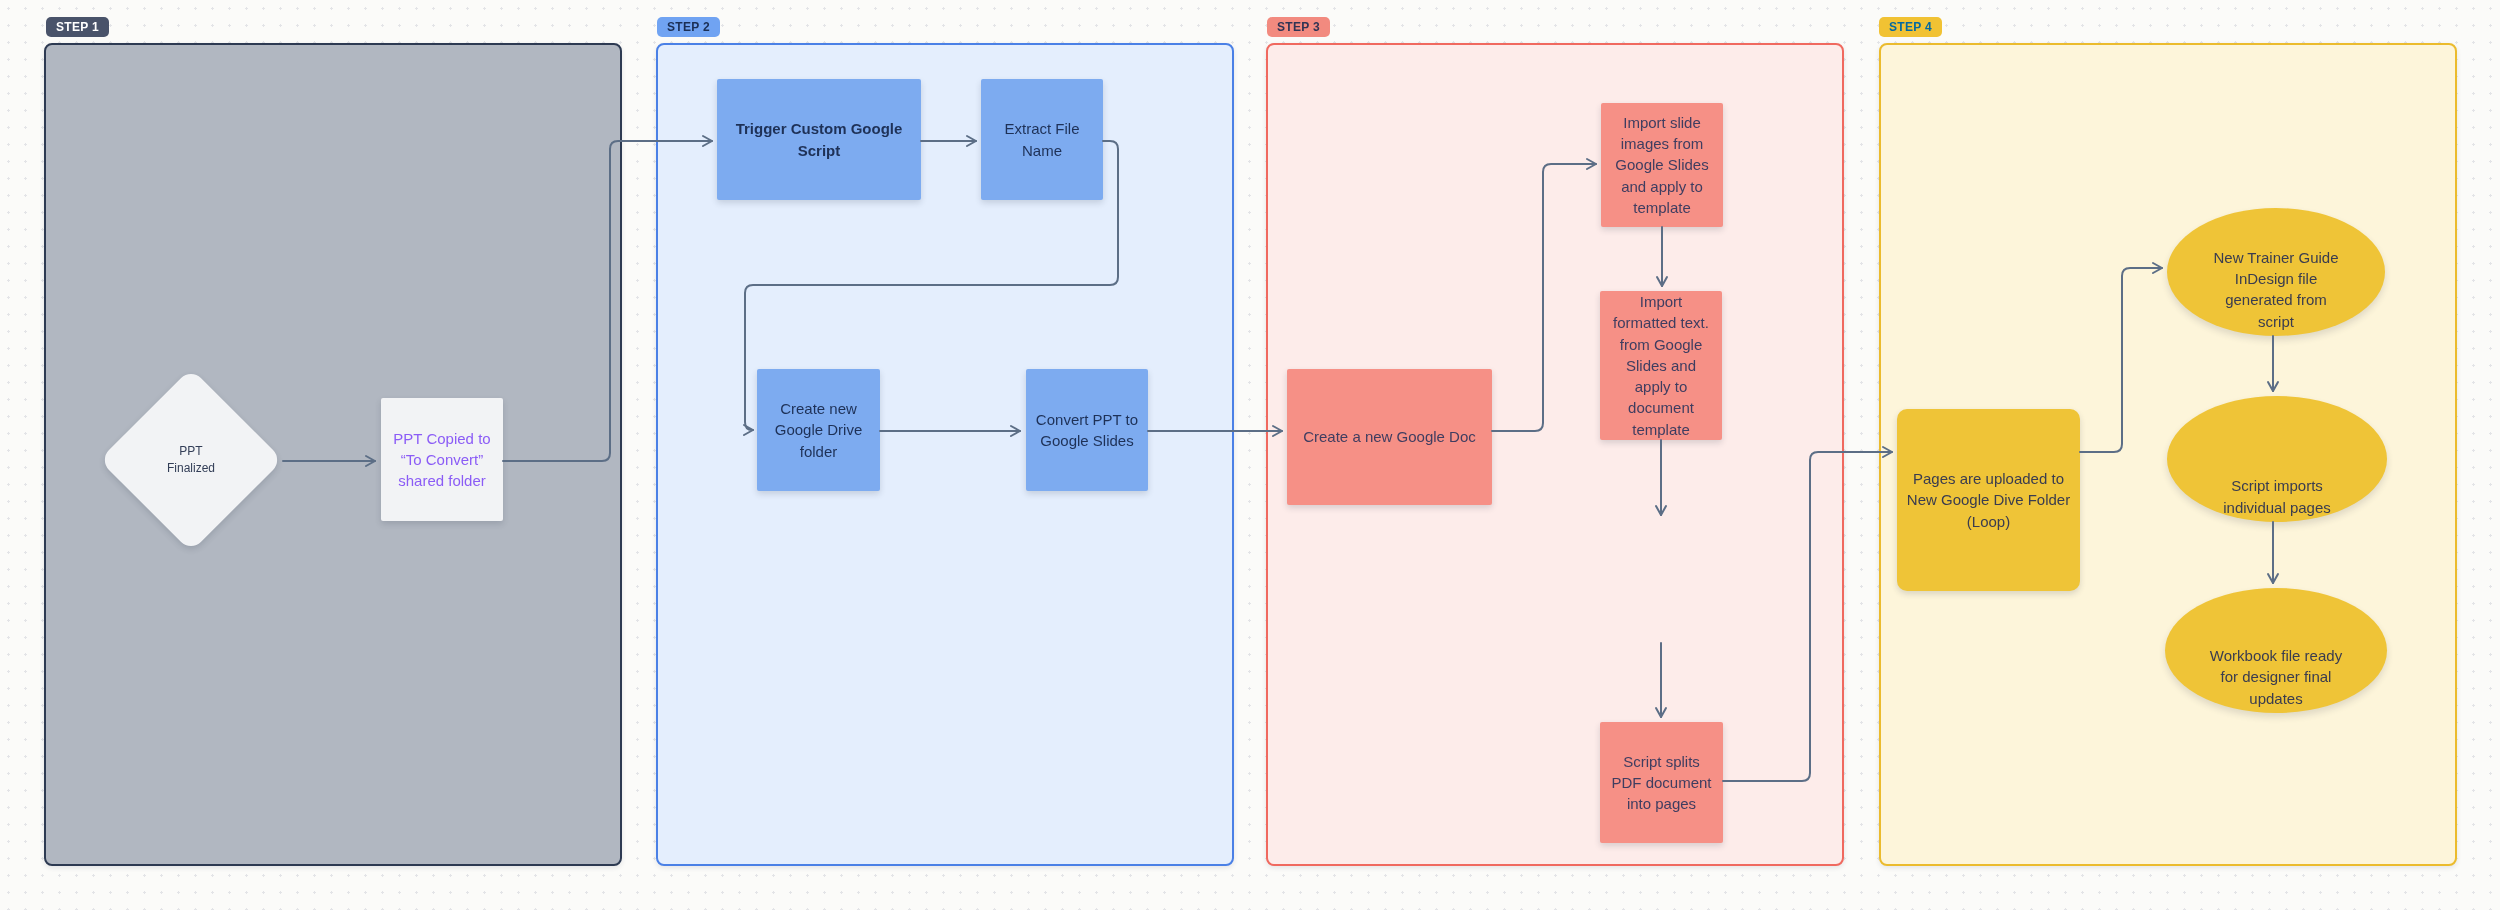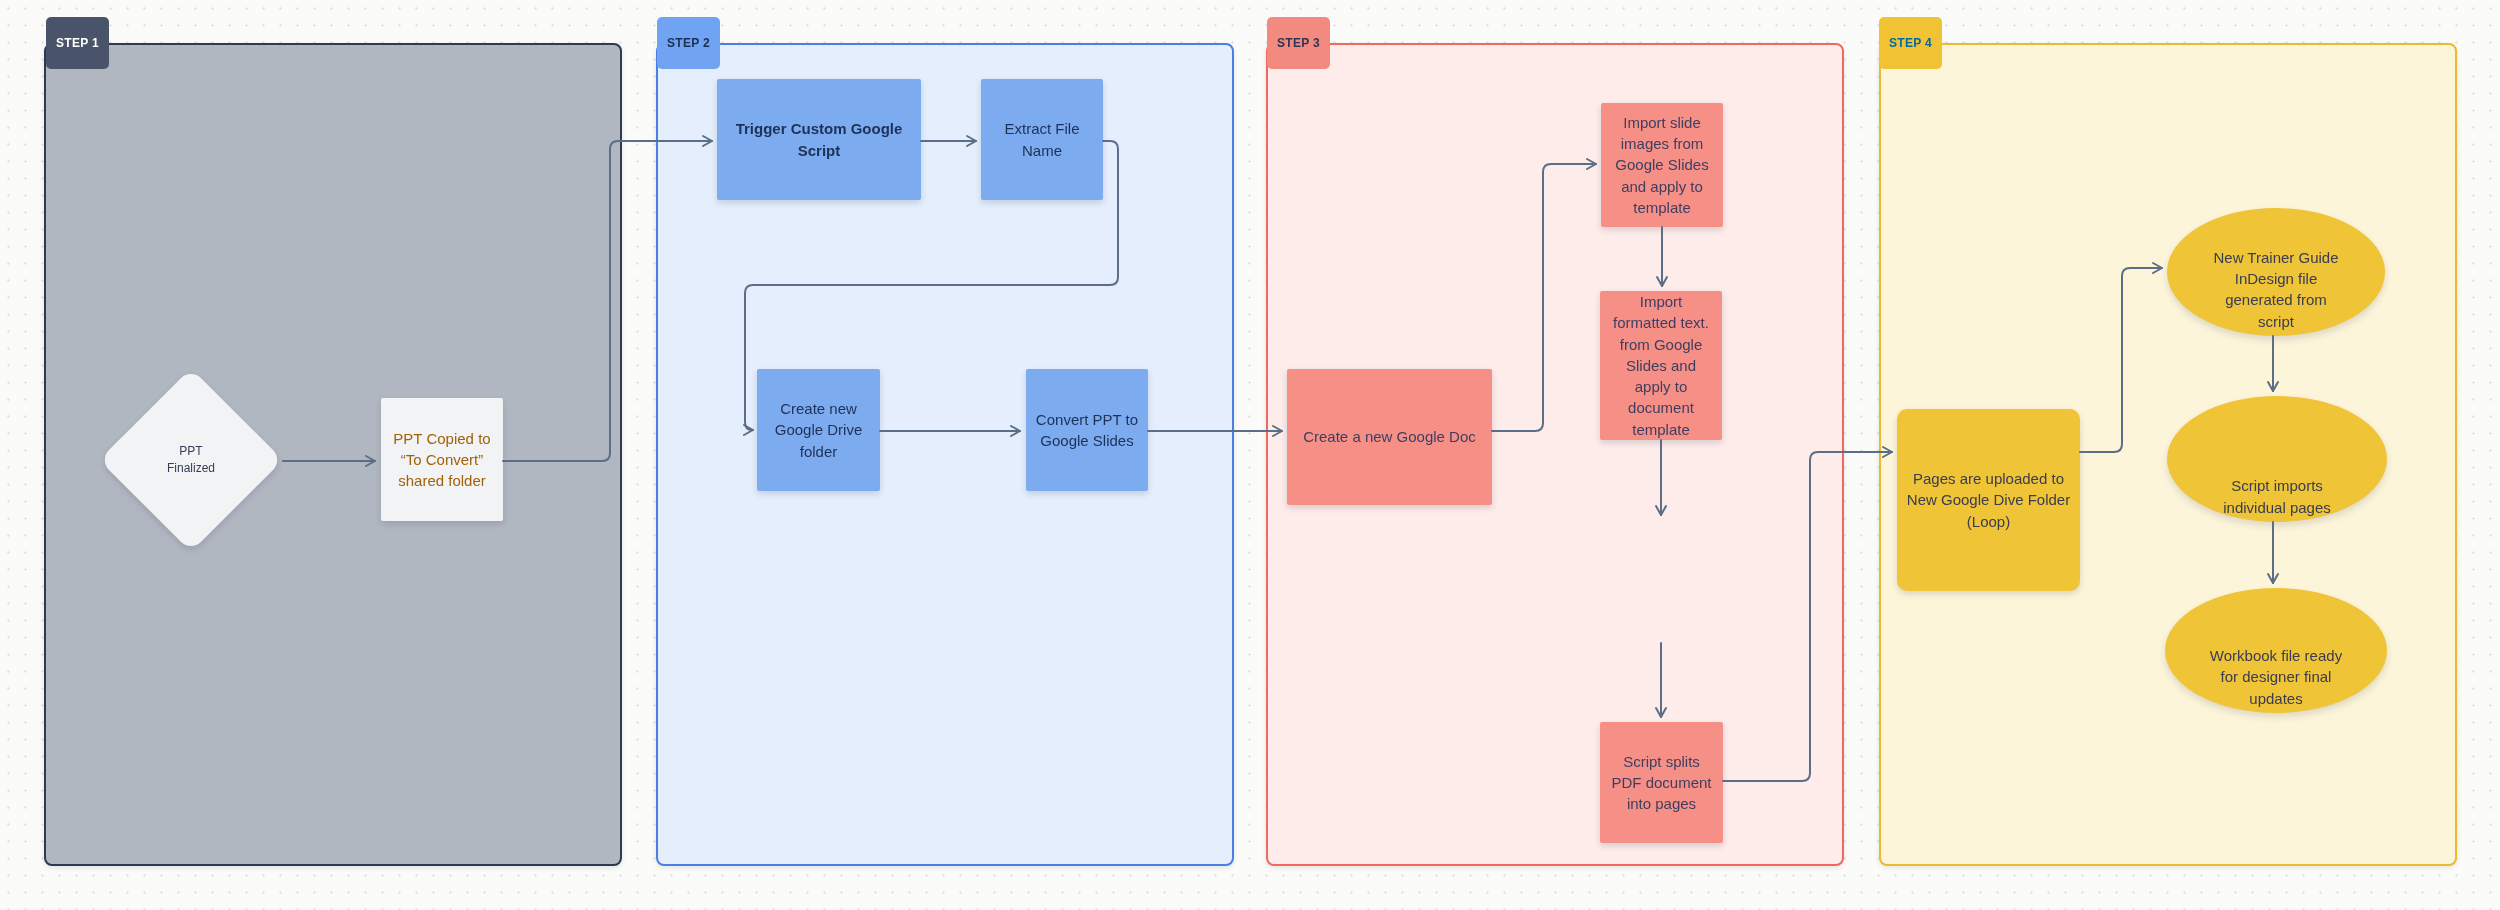--- a/index.html
+++ b/index.html
@@ -17,37 +17,37 @@
     border-radius:8px;
     box-shadow:0 2px 5px rgba(32,41,64,.10);
     box-sizing:border-box;
   }
   .frame.s1{background:#b1b7c1;border:2.5px solid #2d3a52;}
   .frame.s2{background:#e4eefd;border:2.5px solid #4a80e6;}
   .frame.s3{background:#fdecea;border:2.5px solid #f0695f;}
   .frame.s4{background:#fdf5da;border:2.5px solid #ebbb2d;}
   .badge{
     position:absolute;top:17px;height:20px;line-height:20px;
-    padding:16px 10px;border-radius:5px;
+    padding:0 10px;border-radius:5px;
     font-size:12px;font-weight:bold;letter-spacing:.3px;
   }
   .badge.b1{background:#49536a;color:#ffffff;}
   .badge.b2{background:#70a3f2;color:#1b2f55;}
   .badge.b3{background:#f28a7f;color:#303454;}
   .badge.b4{background:#f1c233;color:#0369a1;}
   .node{
     position:absolute;
     display:flex;align-items:center;justify-content:center;
     text-align:center;font-size:15px;line-height:1.42;
     box-sizing:border-box;
     box-shadow:0 3px 6px rgba(32,41,64,.16);
     border-radius:2px;
   }
   .node .lbl{white-space:pre-line;display:block;padding:4px;}
-  .node.gray{background:#f2f3f5;color:#a16207;}
+  .node.gray{background:#f2f3f5;color:#8b5cf6;}
   .node.blue{background:#7dabf0;color:#1e3157;}
   .node.red{background:#f69086;color:#3f3d60;}
   .node.gold{background:#efc437;color:#3a3c4f;}
   .node.rounded{border-radius:10px;margin-top:48px;}
   .node.ellipse{border-radius:50%;box-shadow:0 4px 7px rgba(32,41,64,.14);align-items:flex-end;}
   .bold{font-weight:bold;}
   
   .diamond-wrap{position:absolute;left:126px;top:395px;width:130px;height:130px;}
   .diamond-shape{
     position:absolute;inset:0;background:#f2f3f5;border-radius:14px;

